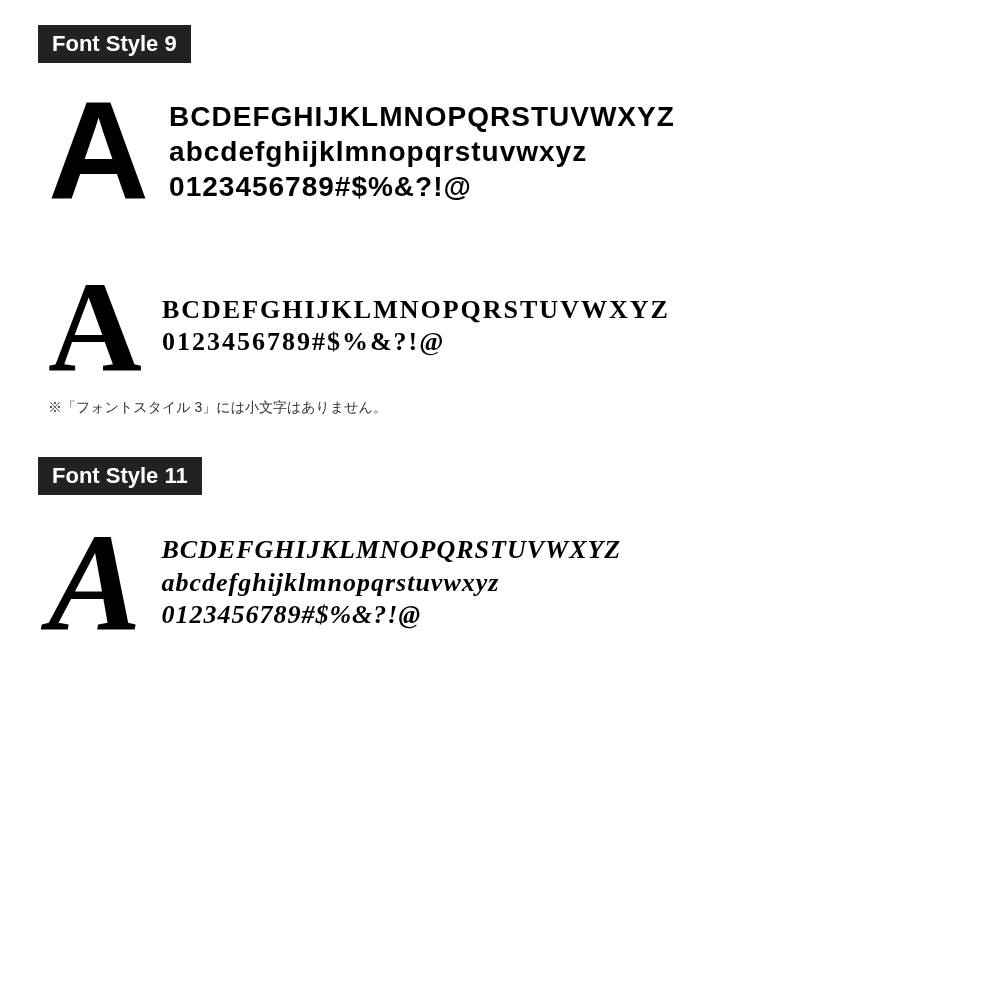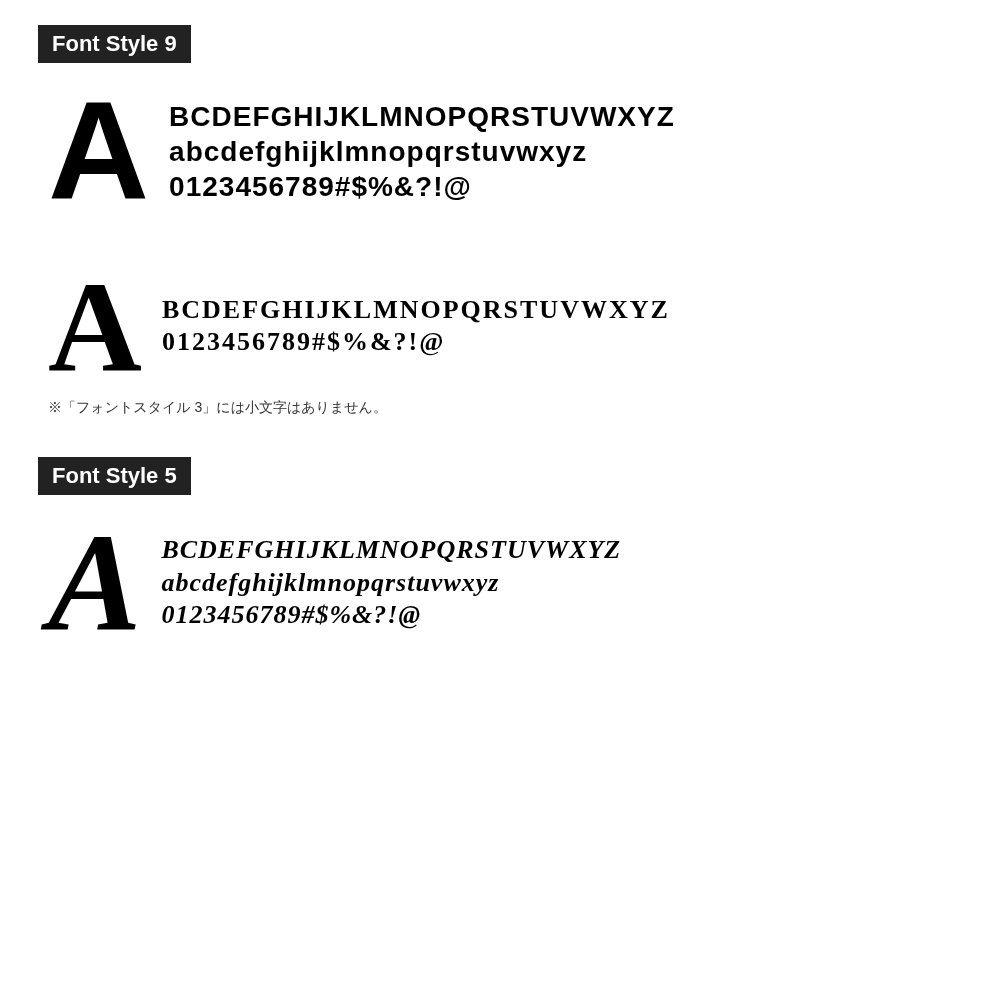--- a/index.html
+++ b/index.html
@@ -144,21 +144,21 @@
       <div class="big-letter">A</div>
       <div class="char-lines">
         <div class="char-line">BCDEFGHIJKLMNOPQRSTUVWXYZ</div>
         <div class="char-line">0123456789#$%&amp;?!@</div>
       </div>
     </div>
     <div class="note-text">※「フォントスタイル 3」には小文字はありません。</div>
   </div>
 
   <div class="section-wrapper font-section style11">
-    <div class="section-title">Font Style 5</div>
+    <div class="section-title">Font Style 11</div>
     <div class="font-demo">
       <div class="big-letter">A</div>
       <div class="char-lines">
         <div class="char-line">BCDEFGHIJKLMNOPQRSTUVWXYZ</div>
         <div class="char-line">abcdefghijklmnopqrstuvwxyz</div>
         <div class="char-line">0123456789#$%&amp;?!@</div>
       </div>
     </div>
   </div>
 

